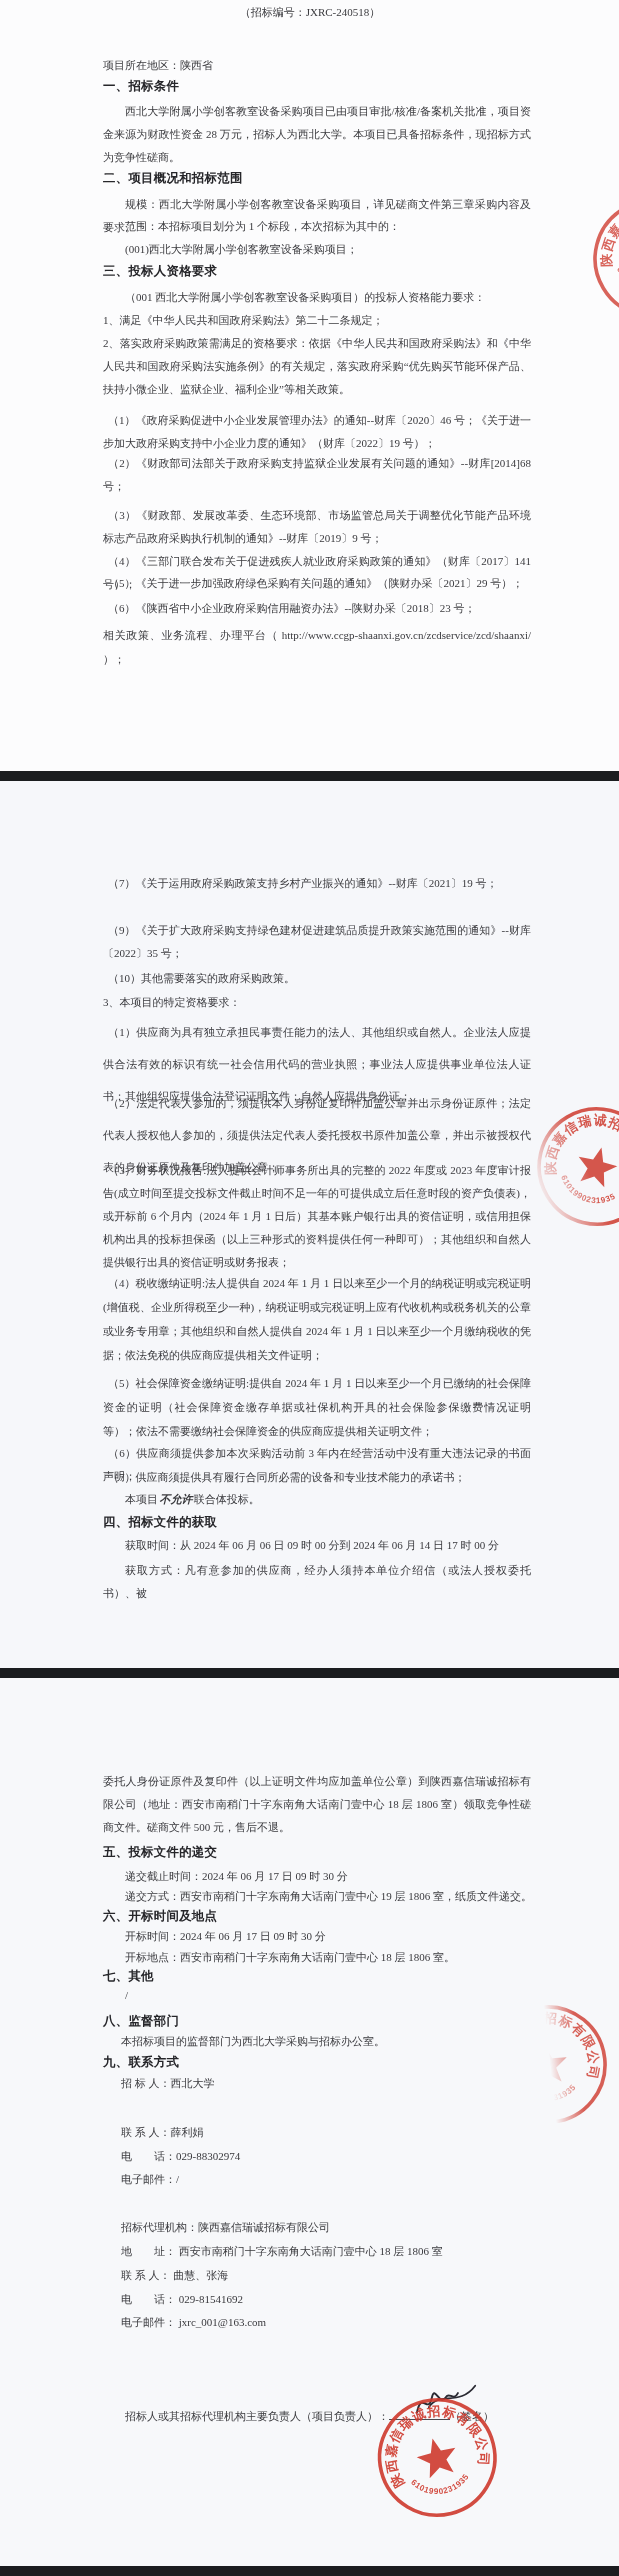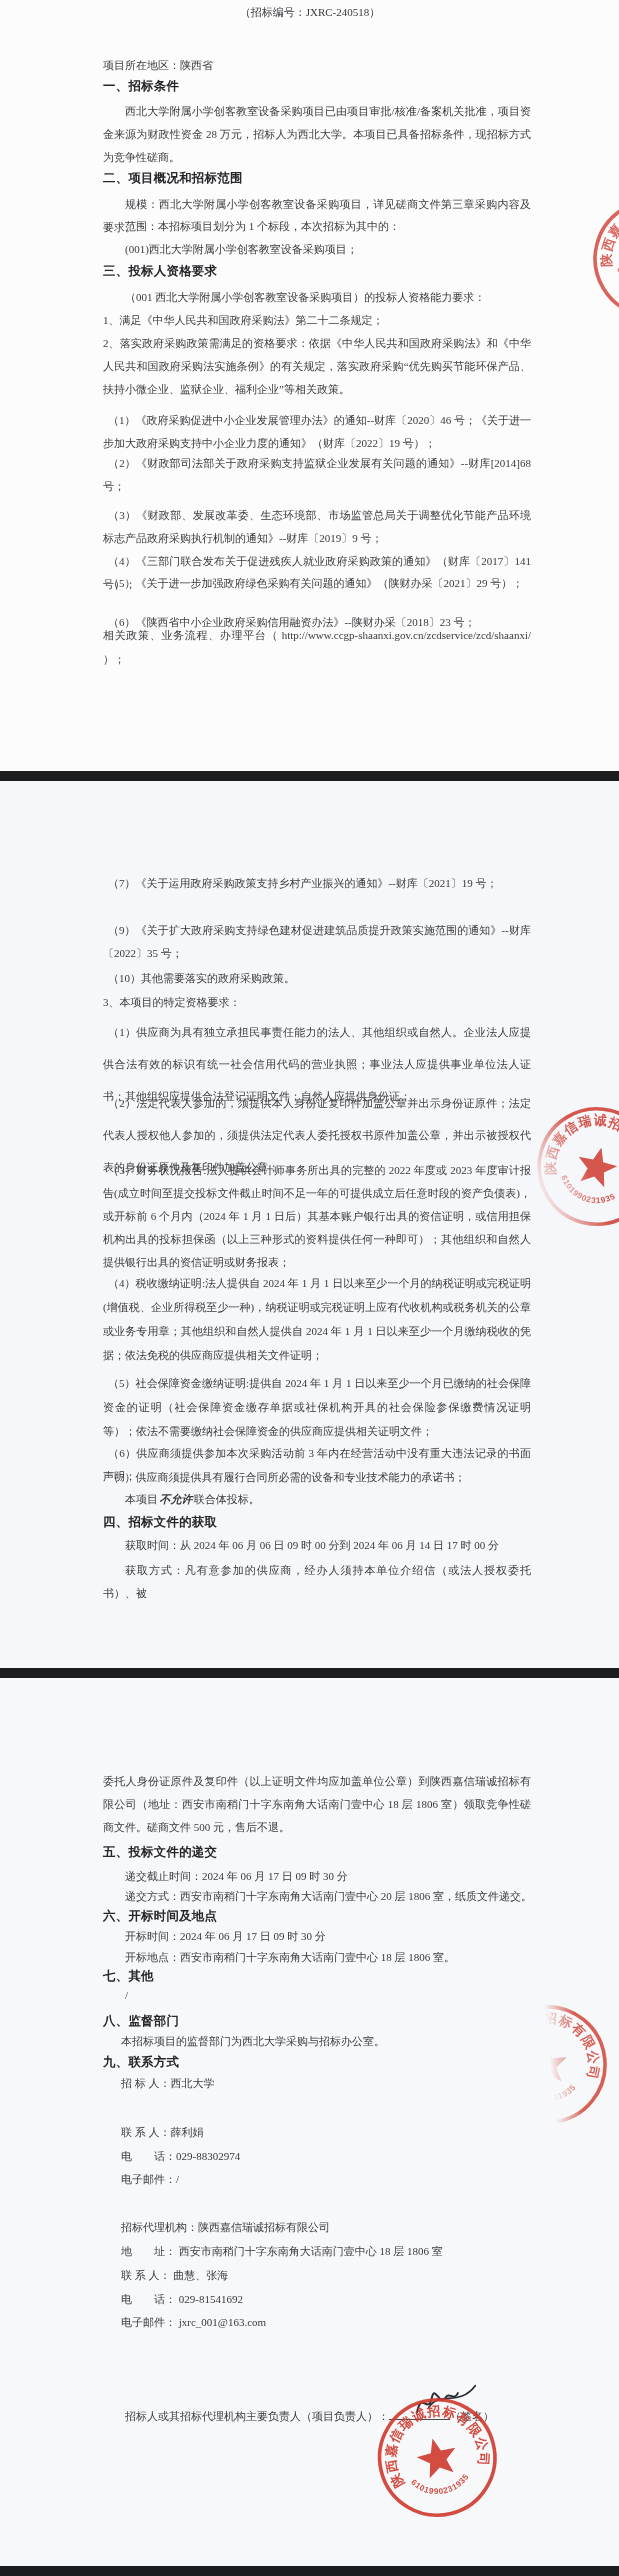--- a/index.html
+++ b/index.html
@@ -67,21 +67,21 @@
   <div class="hd" style="top:259px">三、投标人资格要求</div>
   <div class="blk ind" style="top:286px">（001 西北大学附属小学创客教室设备采购项目）的投标人资格能力要求：</div>
   <div class="blk line" style="top:309px">1、满足《中华人民共和国政府采购法》第二十二条规定；</div>
   <div class="blk" style="top:332px">2、落实政府采购政策需满足的资格要求：依据《中华人民共和国政府采购法》和《中华人民共和国政府采购法实施条例》的有关规定，落实政府采购“优先购买节能环保产品、扶持小微企业、监狱企业、福利企业”等相关政策。</div>
 
   <div class="blk ind-s" style="top:409px">（1）《政府采购促进中小企业发展管理办法》的通知--财库〔2020〕46 号；《关于进一步加大政府采购支持中小企业力度的通知》（财库〔2022〕19 号）；</div>
   <div class="blk ind-s" style="top:452px">（2）《财政部司法部关于政府采购支持监狱企业发展有关问题的通知》--财库[2014]68 号；</div>
   <div class="blk ind-s" style="top:504px">（3）《财政部、发展改革委、生态环境部、市场监管总局关于调整优化节能产品环境标志产品政府采购执行机制的通知》--财库〔2019〕9 号；</div>
   <div class="blk ind-s" style="top:550px">（4）《三部门联合发布关于促进残疾人就业政府采购政策的通知》（财库〔2017〕141 号）；</div>
   <div class="blk ind-s" style="top:572px">（5）《关于进一步加强政府绿色采购有关问题的通知》（陕财办采〔2021〕29 号）；</div>
-  <div class="blk ind-s" style="top:611px">（6）《陕西省中小企业政府采购信用融资办法》--陕财办采〔2018〕23 号；</div>
+  <div class="blk ind-s" style="top:597px">（6）《陕西省中小企业政府采购信用融资办法》--陕财办采〔2018〕23 号；</div>
   <div class="blk lh35" style="top:623px">相关政策、业务流程、办理平台（ http://www.ccgp-shaanxi.gov.cn/zcdservice/zcd/shaanxi/ ）；</div>
 
   <div class="blk ind-s" style="top:872px">（7）《关于运用政府采购政策支持乡村产业振兴的通知》--财库〔2021〕19 号；</div>
   <div class="blk ind-s" style="top:919px">（9）《关于扩大政府采购支持绿色建材促进建筑品质提升政策实施范围的通知》--财库〔2022〕35 号；</div>
   <div class="blk ind-s" style="top:967px">（10）其他需要落实的政府采购政策。</div>
 
   <div class="blk line" style="top:991px">3、本项目的特定资格要求：</div>
   <div class="blk ind-s lh34" style="top:1016px">（1）供应商为具有独立承担民事责任能力的法人、其他组织或自然人。企业法人应提供合法有效的标识有统一社会信用代码的营业执照；事业法人应提供事业单位法人证书；其他组织应提供合法登记证明文件；自然人应提供身份证；</div>
   <div class="blk ind-s lh34" style="top:1087px">（2）法定代表人参加的，须提供本人身份证复印件加盖公章并出示身份证原件；法定代表人授权他人参加的，须提供法定代表人委托授权书原件加盖公章，并出示被授权代表的身份证原件及复印件加盖公章；</div>
   <div class="blk ind-s" style="top:1159px">（3）财务状况报告:法人提供会计师事务所出具的完整的 2022 年度或 2023 年度审计报告(成立时间至提交投标文件截止时间不足一年的可提供成立后任意时段的资产负债表)，或开标前 6 个月内（2024 年 1 月 1 日后）其基本账户银行出具的资信证明，或信用担保机构出具的投标担保函（以上三种形式的资料提供任何一种即可）；其他组织和自然人提供银行出具的资信证明或财务报表；</div>
@@ -95,21 +95,21 @@
   </div>
 
   <div class="hd" style="top:1510px">四、招标文件的获取</div>
   <div class="blk line ind" style="top:1534px">获取时间：从 2024 年 06 月 06 日 09 时 00 分到 2024 年 06 月 14 日 17 时 00 分</div>
   <div class="blk ind" style="top:1559px">获取方式：凡有意参加的供应商，经办人须持本单位介绍信（或法人授权委托书）、被</div>
 
   <div class="blk" style="top:1770px">委托人身份证原件及复印件（以上证明文件均应加盖单位公章）到陕西嘉信瑞诚招标有限公司（地址：西安市南稍门十字东南角大话南门壹中心 18 层 1806 室）领取竞争性磋商文件。磋商文件 500 元，售后不退。</div>
 
   <div class="hd" style="top:1840px">五、投标文件的递交</div>
   <div class="blk line ind" style="top:1865px">递交截止时间：2024 年 06 月 17 日 09 时 30 分</div>
-  <div class="blk line ind" style="top:1885px">递交方式：西安市南稍门十字东南角大话南门壹中心 20 层 1806 室，纸质文件递交。</div>
+  <div class="blk line ind" style="top:1885px">递交方式：西安市南稍门十字东南角大话南门壹中心 19 层 1806 室，纸质文件递交。</div>
 
   <div class="hd" style="top:1904px">六、开标时间及地点</div>
   <div class="blk line ind" style="top:1925px">开标时间：2024 年 06 月 17 日 09 时 30 分</div>
   <div class="blk line ind" style="top:1946px">开标地点：西安市南稍门十字东南角大话南门壹中心 18 层 1806 室。</div>
 
   <div class="hd" style="top:1964px">七、其他</div>
   <div class="blk line ind" style="top:1984px">/</div>
 
   <div class="hd" style="top:2009px">八、监督部门</div>
   <div class="blk line contact" style="top:2030px">本招标项目的监督部门为西北大学采购与招标办公室。</div>

